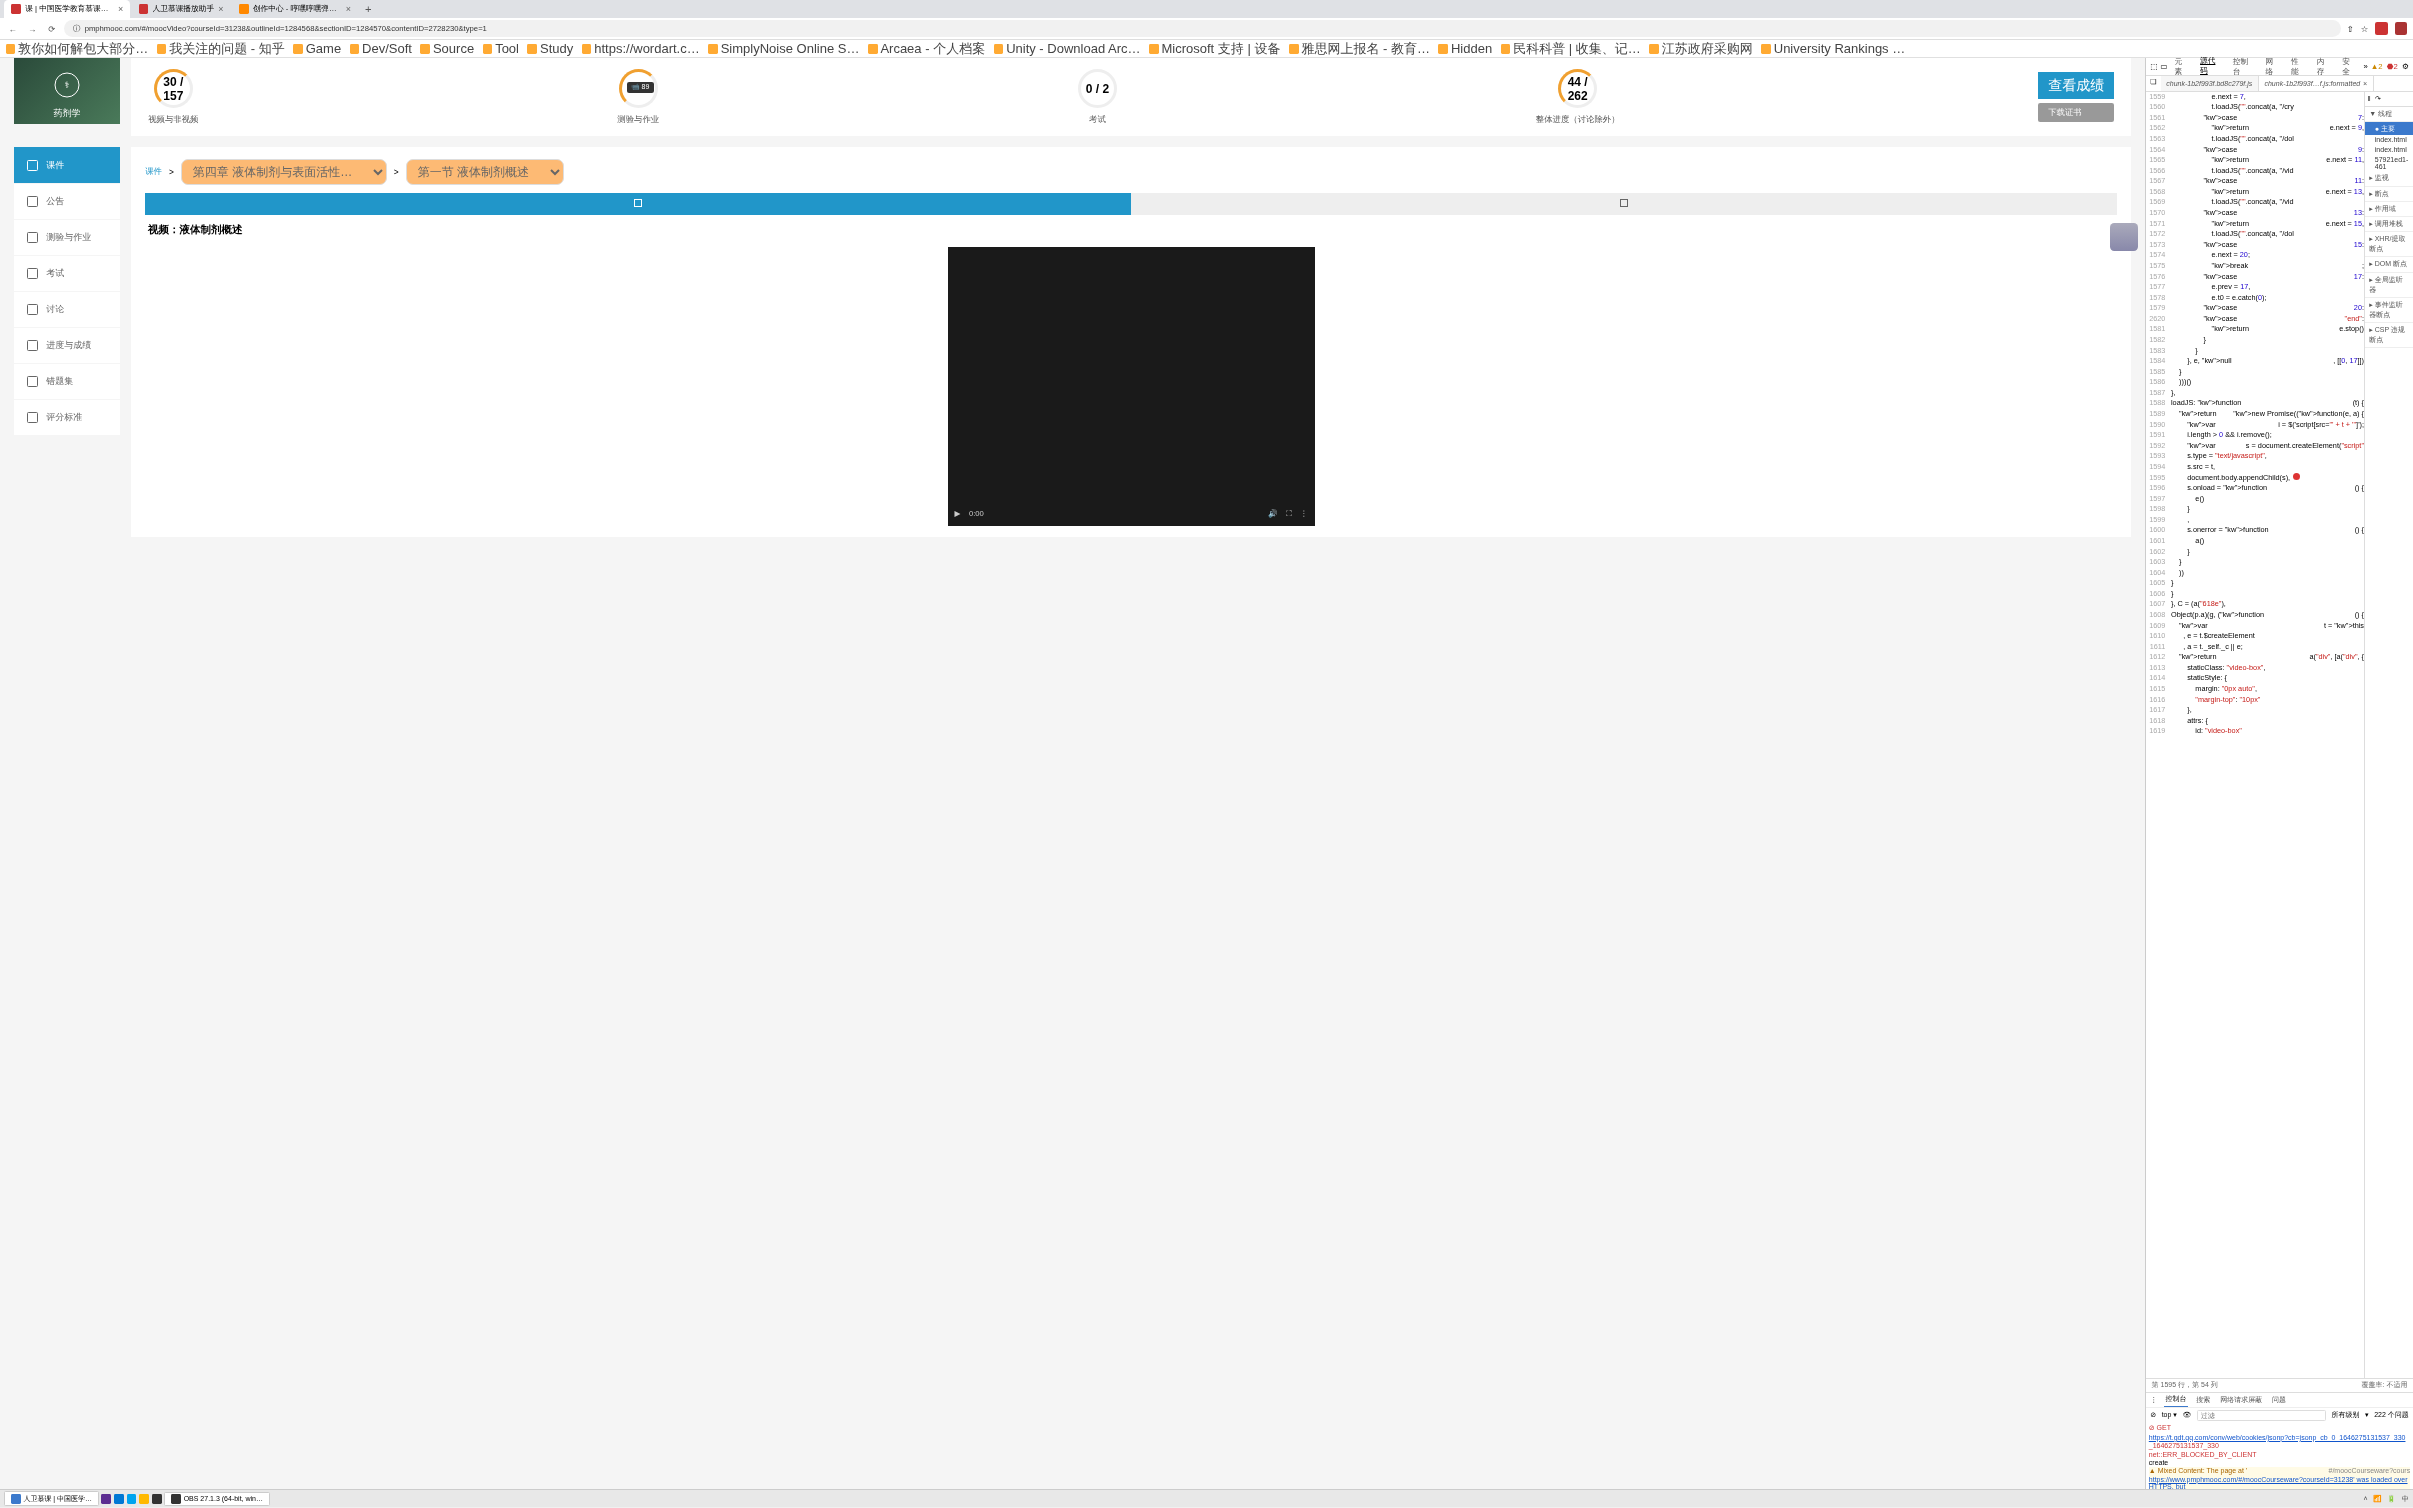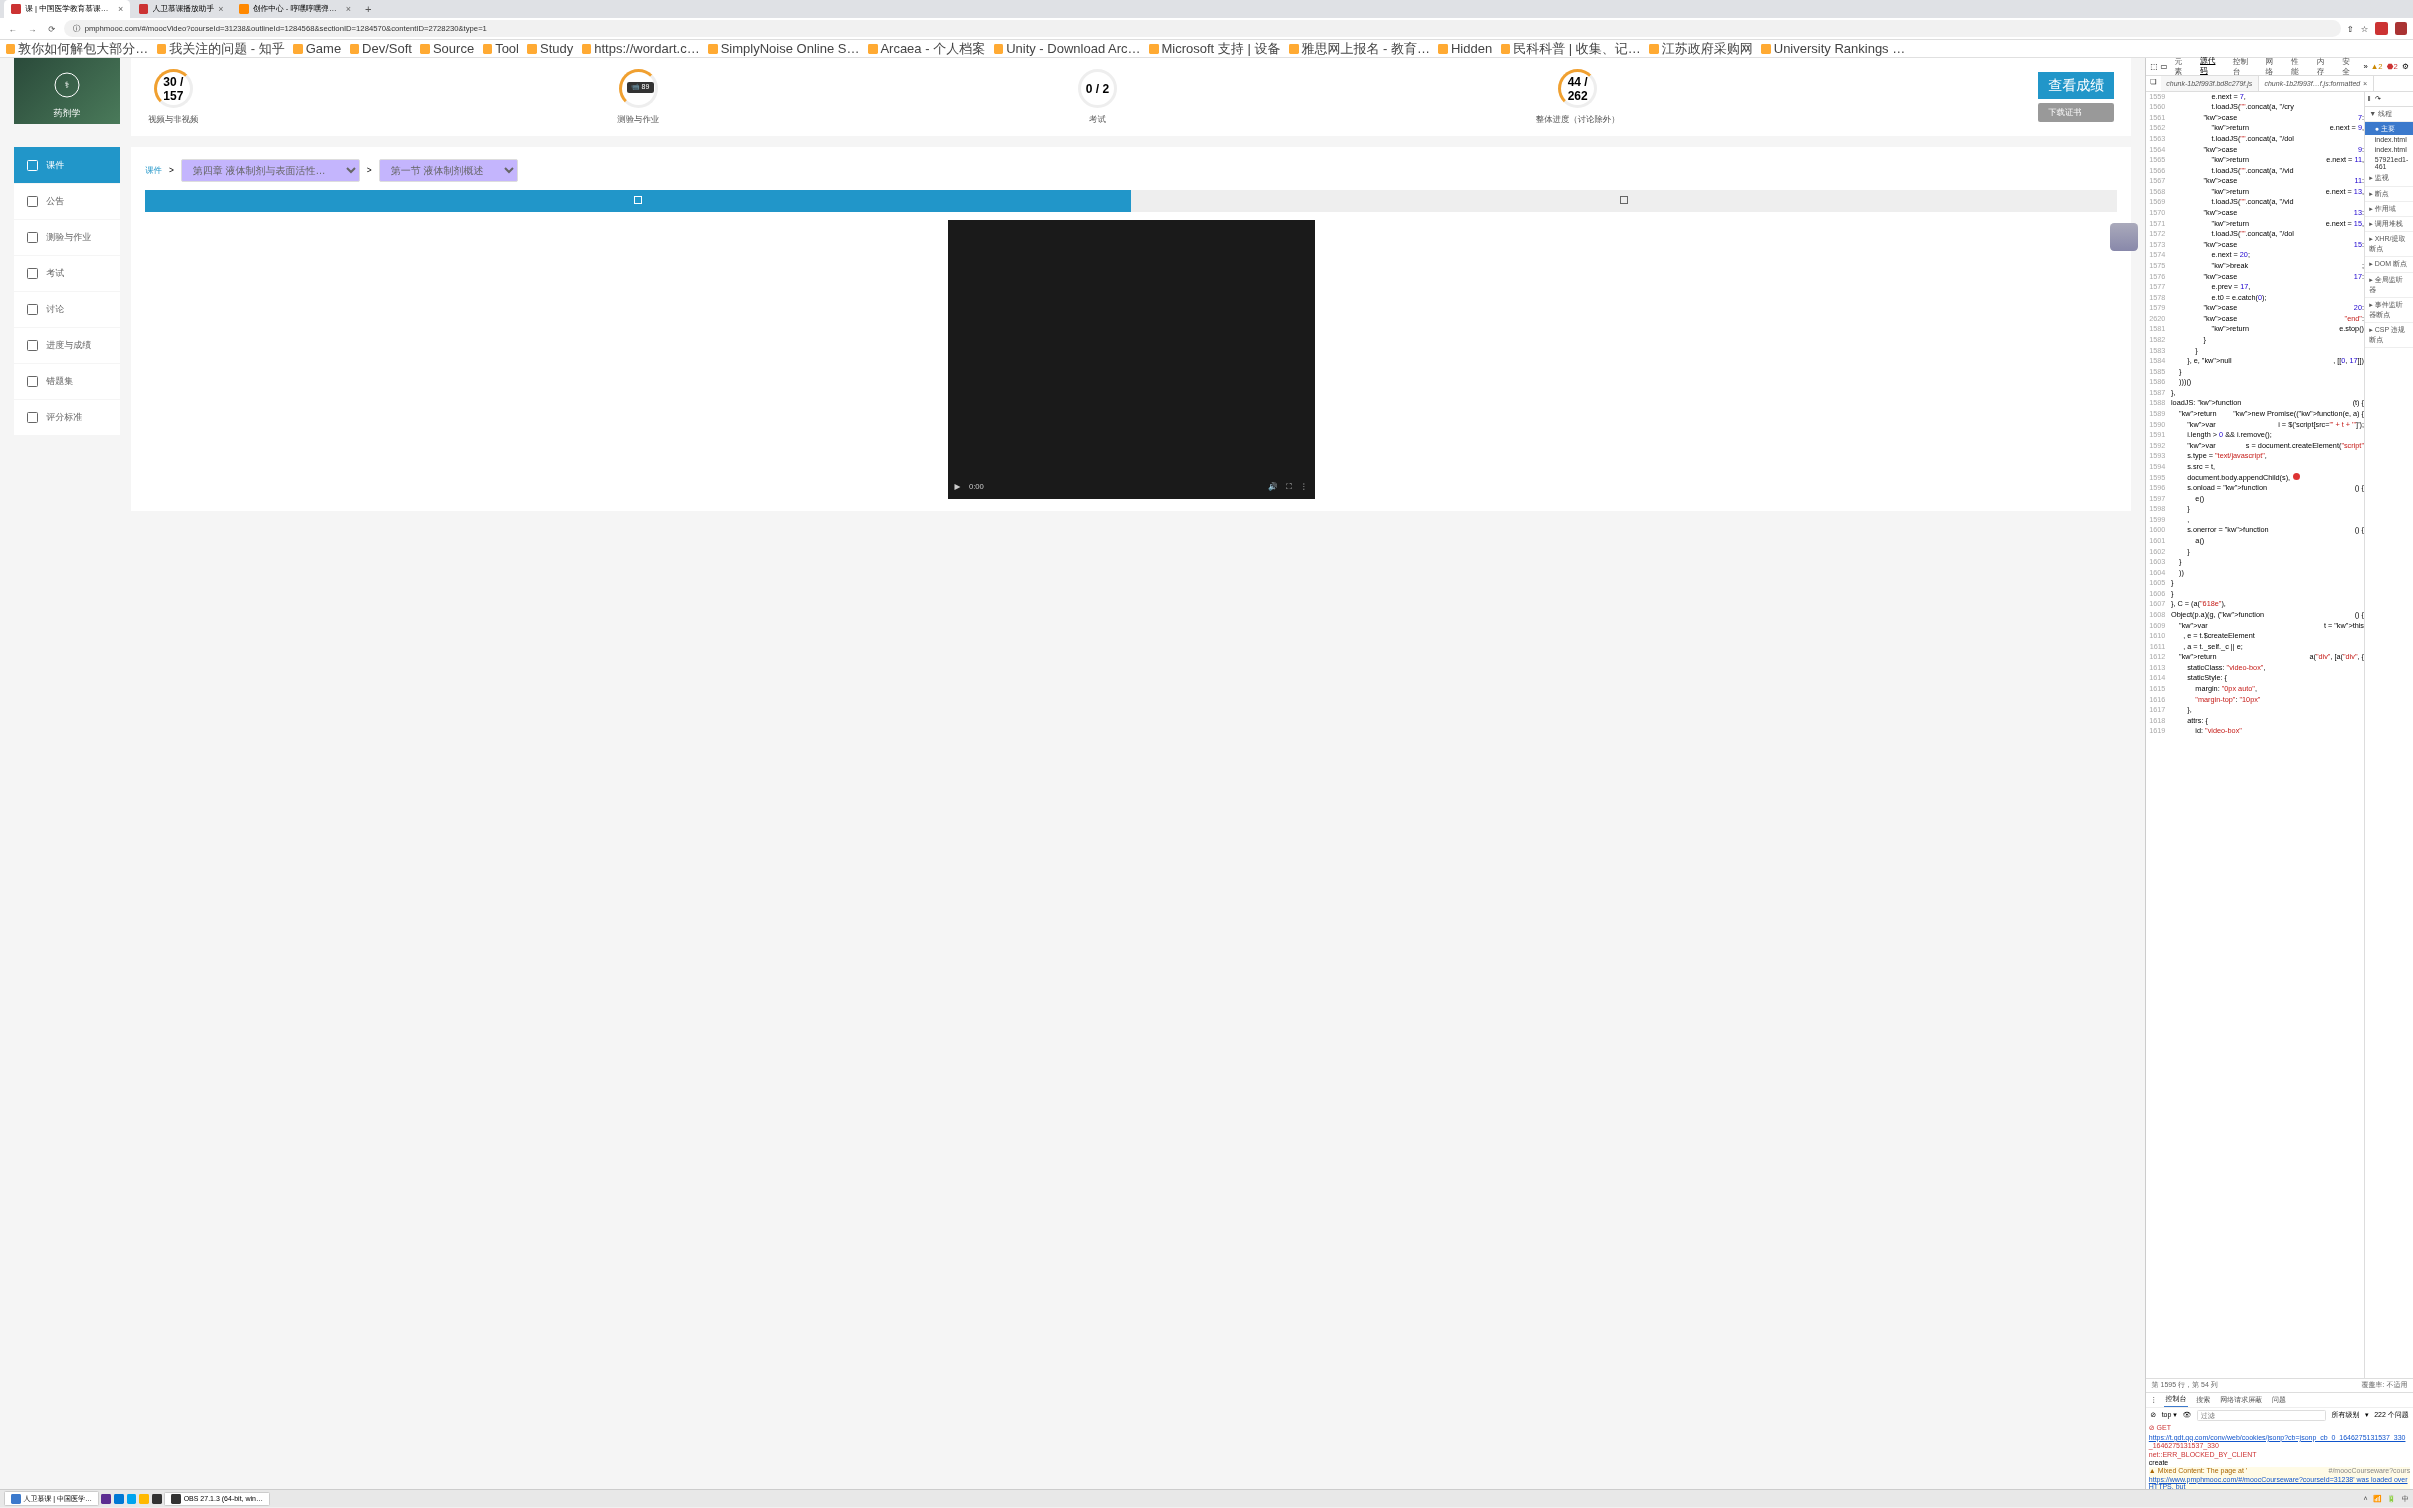--- a/index.html
+++ b/index.html
@@ -44,21 +44,21 @@
 
 .sidebar-main-wrap { display: flex; gap: 11.2px; padding: 11.2px 14px; }
 .side-nav { width: 106px; display: flex; flex-direction: column; gap: 0.7px; }
 .nav-item { background: #fff; padding: 11.2px 12.6px; display: flex; align-items: center; gap: 8.4px; color: #666; cursor: pointer; font-size: 9px; }
 .nav-item.active { background: #2196c9; color: #fff; }
 .nav-icon { width: 11.2px; height: 11.2px; border: 1px solid currentColor; border-radius: 1.4px; }
 
 .content-panel { flex: 1; background: #fff; padding: 11.2px 14px; }
 .breadcrumb { display: flex; align-items: center; gap: 7px; font-size: 8.4px; margin-bottom: 8.4px; }
 .bc-link { color: #2196c9; cursor: pointer; }
-.bc-select { border: 0.7px solid #ddd; padding: 4.2px 17px 4.2px 7px; border-radius: 2px; background: #c4b5fd; color: #666; font-size: 10px; min-width: 105px; }
+.bc-select { border: 0.7px solid #ddd; padding: 4.2px 17px 4.2px 7px; border-radius: 7px; background: #fdba74; color: #666; font-size: 12px; min-width: 105px; }
 .sub-tabs { display: flex; margin-bottom: 8.4px; }
 .sub-tab { flex: 1; padding: 5.6px; text-align: center; background: #eee; cursor: pointer; }
 .sub-tab.active { background: #2196c9; color: #fff; }
 .sub-tab .tab-icon-box { display: inline-block; width: 8.4px; height: 8.4px; border: 1px solid currentColor; }
 .video-title { font-size: 10.5px; font-weight: bold; margin: 7px 0 9.8px 2.8px; }
 .video-player { width: 367px; height: 279px; background: #1a1a1a; margin: 0 auto; position: relative; }
 .video-controls { position: absolute; bottom: 0; left: 0; right: 0; height: 25px; display: flex; align-items: center; padding: 0 7px; gap: 8.4px; color: #ccc; font-size: 7.7px; }
 .play-btn { color: #ccc; cursor: pointer; }
 
 .avatar-float { position: absolute; top: 223px; right: 275px; width: 28px; height: 28px; background: linear-gradient(#aab,#88a); border-radius: 4.2px; }
@@ -294,20 +294,21 @@
           <span class="bc-link">课件</span>
           <span>&gt;</span>
           <select class="bc-select"><option>第四章 液体制剂与表面活性…</option></select>
           <span>&gt;</span>
           <select class="bc-select"><option>第一节 液体制剂概述</option></select>
         </div>
         <div class="sub-tabs">
           <div class="sub-tab active"><span class="tab-icon-box"></span></div>
           <div class="sub-tab"><span class="tab-icon-box" style="border-color:#666"></span></div>
         </div>
+        <div class="video-title">视频：液体制剂概述</div>
         <div class="video-player">
           <div class="video-controls">
             <span class="play-btn">▶</span>
             <span>0:00</span>
             <span style="flex:1"></span>
             <span>🔊</span>
             <span>⛶</span>
             <span>⋮</span>
           </div>
         </div>

